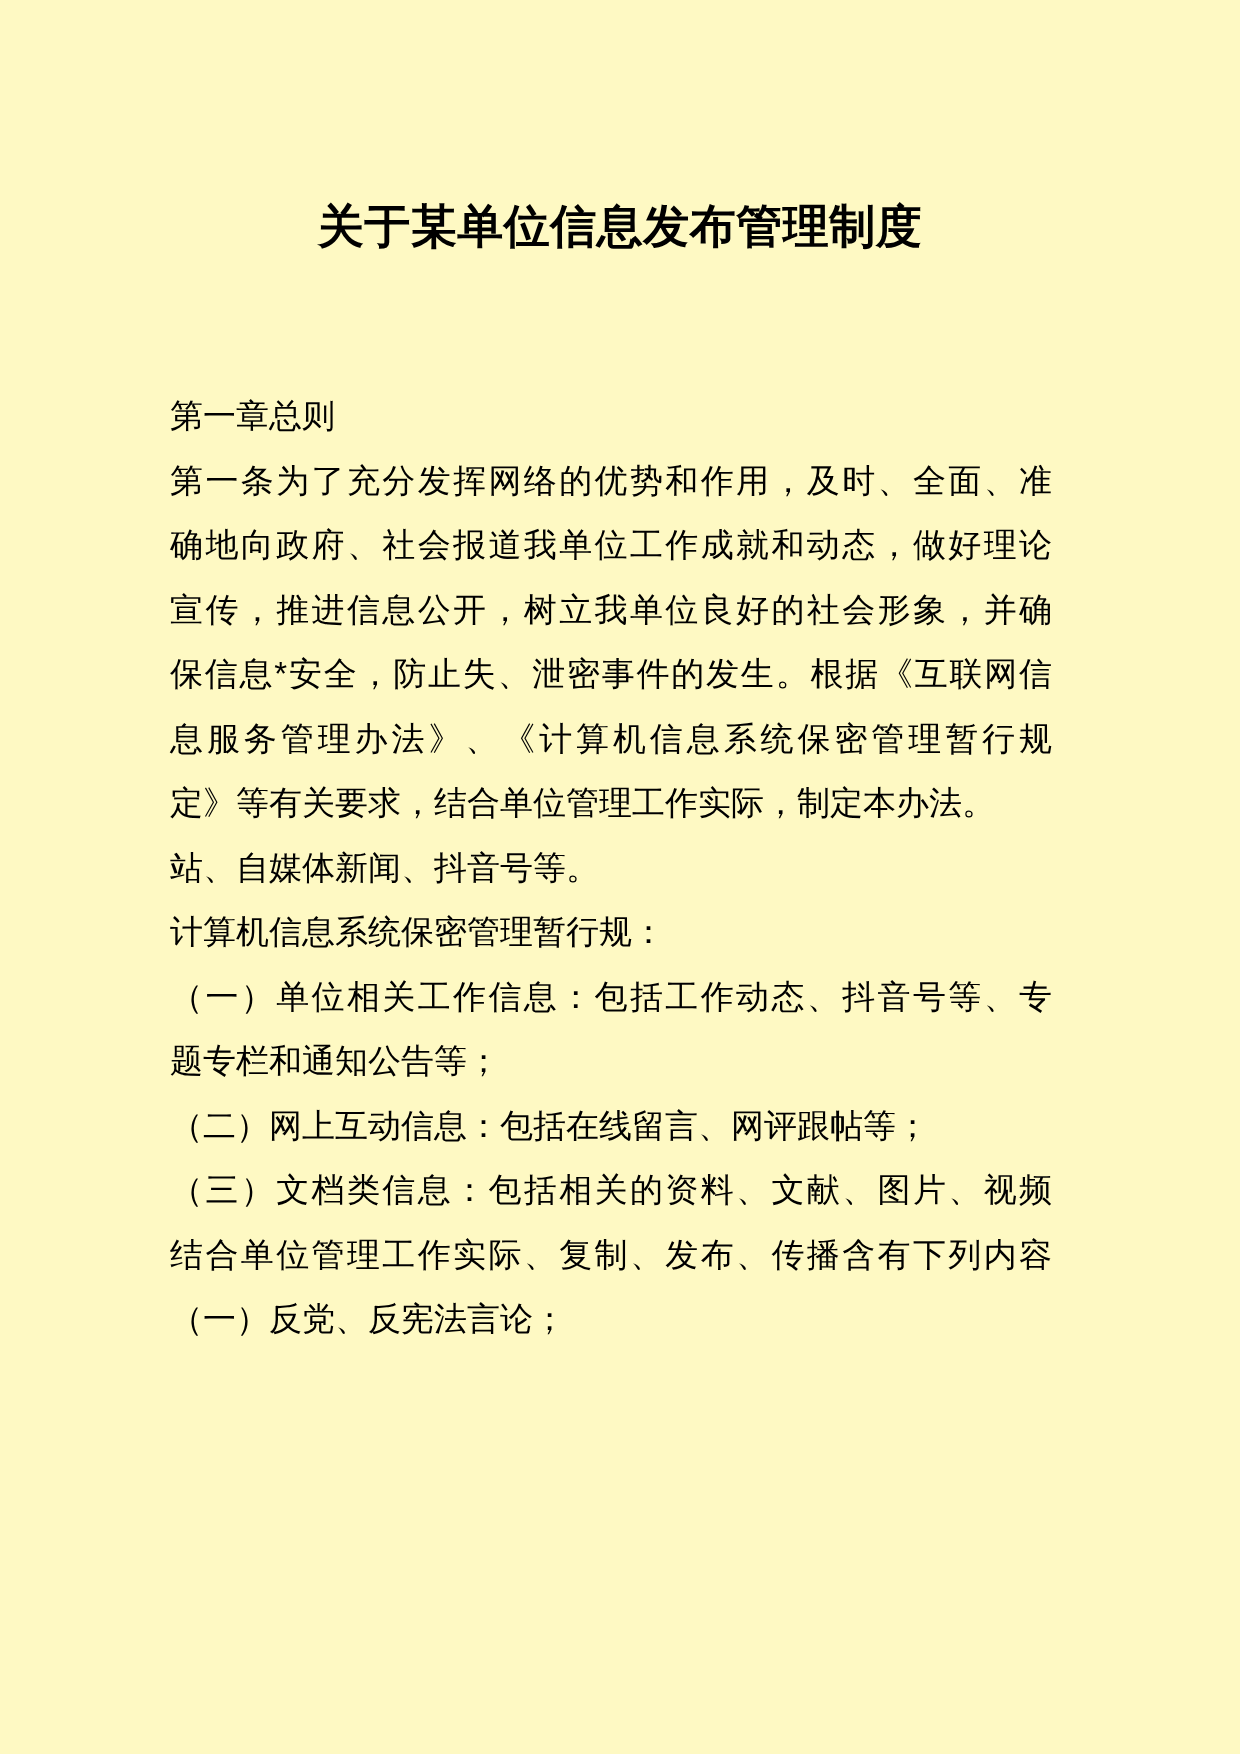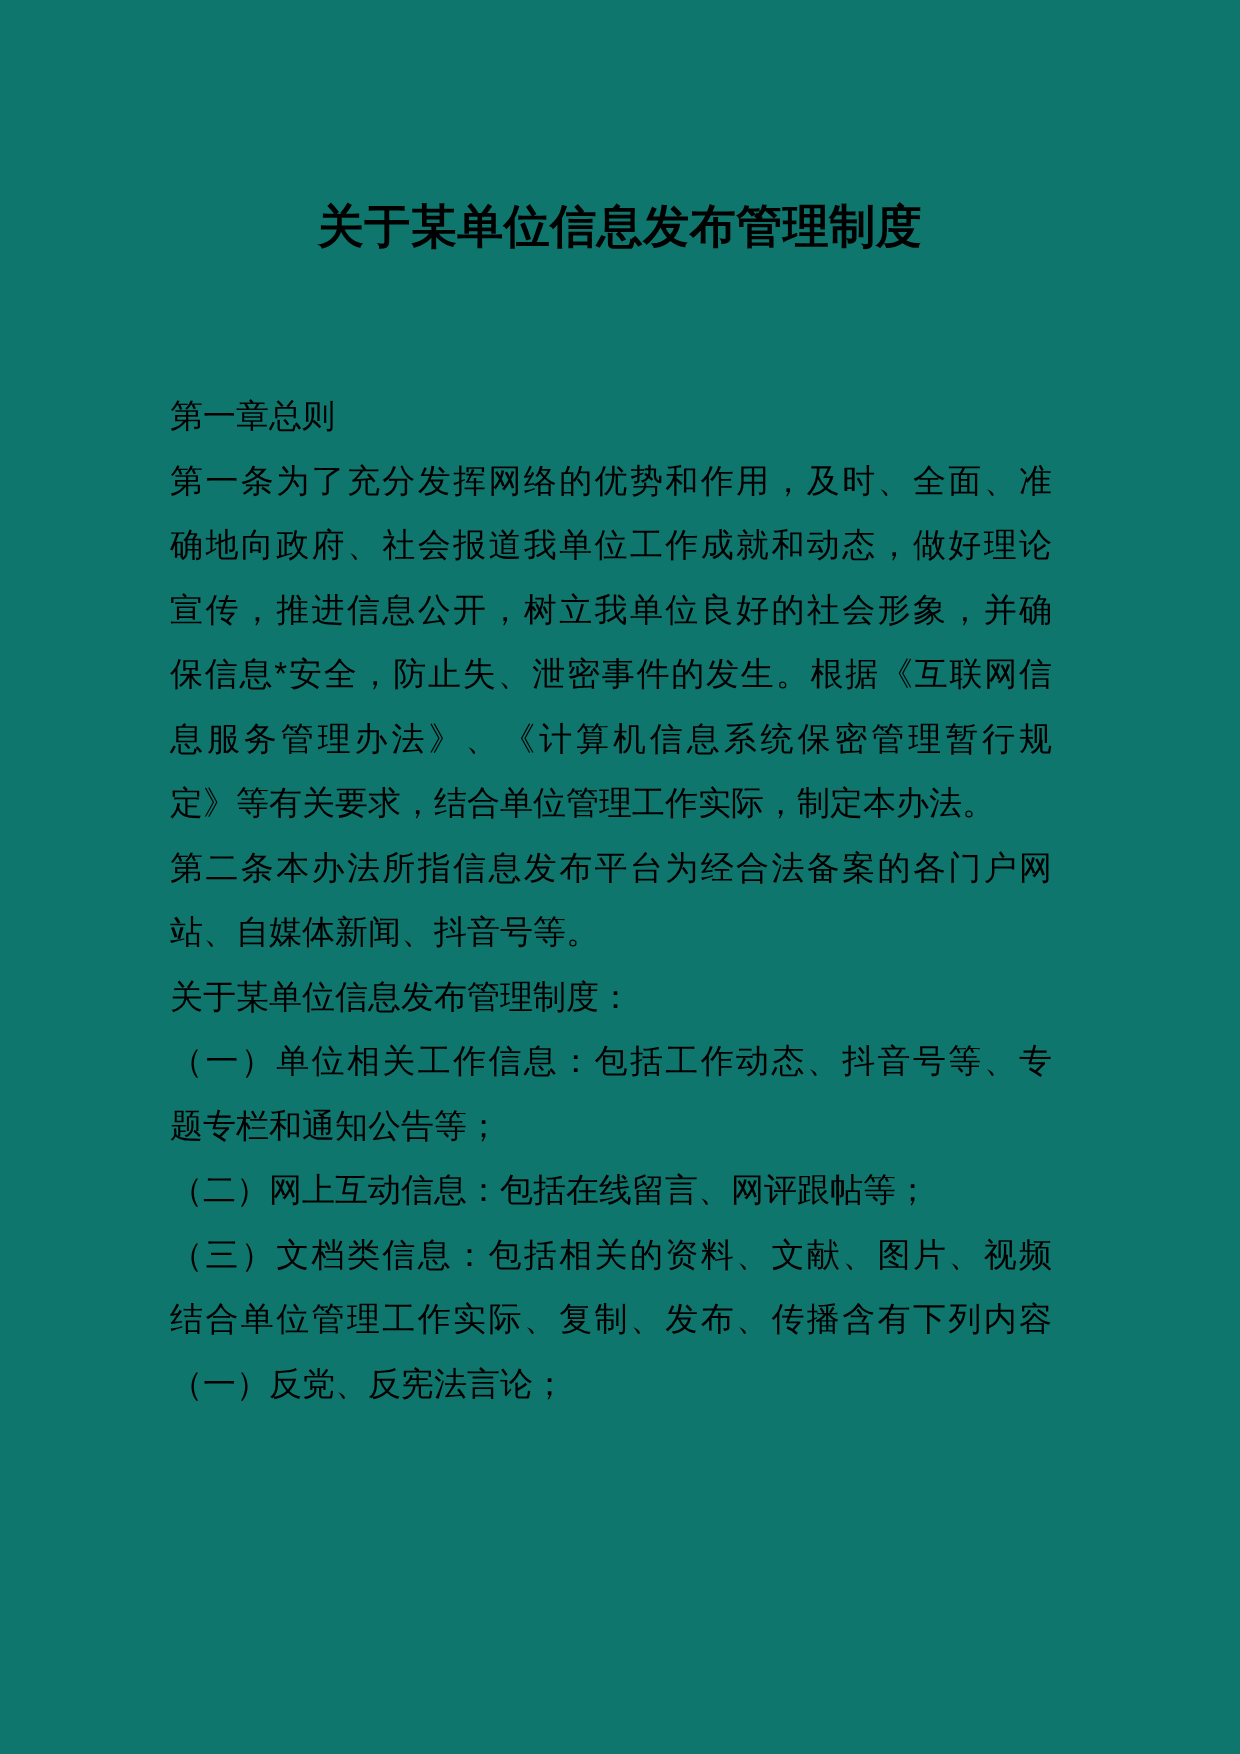--- a/index.html
+++ b/index.html
@@ -4,21 +4,21 @@
 <style>
   html, body {
     margin: 0;
     padding: 0;
     background: #ffffff;
   }
   .page {
     position: relative;
     width: 1240px;
     height: 1754px;
-    background: #0f766e;
+    background: #fef9c3;
     overflow: hidden;
     font-family: "Liberation Sans", sans-serif;
     color: #000000;
   }
   .doc-title {
     position: absolute;
     top: 196px;
     left: 0;
     width: 1240px;
     margin: 0;
@@ -57,23 +57,22 @@
 <div class="page">
   <h1 class="doc-title">关于某单位信息发布管理制度</h1>
   <div class="doc-body" id="doc-body">
       <div class="line">第一章总则</div>
       <div class="line j">第一条为了充分发挥网络的优势和作用，及时、全面、准</div>
       <div class="line j">确地向政府、社会报道我单位工作成就和动态，做好理论</div>
       <div class="line j">宣传，推进信息公开，树立我单位良好的社会形象，并确</div>
       <div class="line j">保信息*安全，防止失、泄密事件的发生。根据《互联网信</div>
       <div class="line j">息服务管理办法》、《计算机信息系统保密管理暂行规</div>
       <div class="line">定》等有关要求，结合单位管理工作实际，制定本办法。</div>
-      <div class="line j">第二条本办法所指信息发布平台为经合法备案的各门户网</div>
       <div class="line">站、自媒体新闻、抖音号等。</div>
-      <div class="line">关于某单位信息发布管理制度：</div>
+      <div class="line">计算机信息系统保密管理暂行规：</div>
       <div class="line j">（一）单位相关工作信息：包括工作动态、抖音号等、专</div>
       <div class="line">题专栏和通知公告等；</div>
       <div class="line">（二）网上互动信息：包括在线留言、网评跟帖等；</div>
       <div class="line j">（三）文档类信息：包括相关的资料、文献、图片、视频</div>
       <div class="line j">结合单位管理工作实际、复制、发布、传播含有下列内容</div>
       <div class="line">（一）反党、反宪法言论；</div>
     </div>
 </div>
 
 </body></html>

